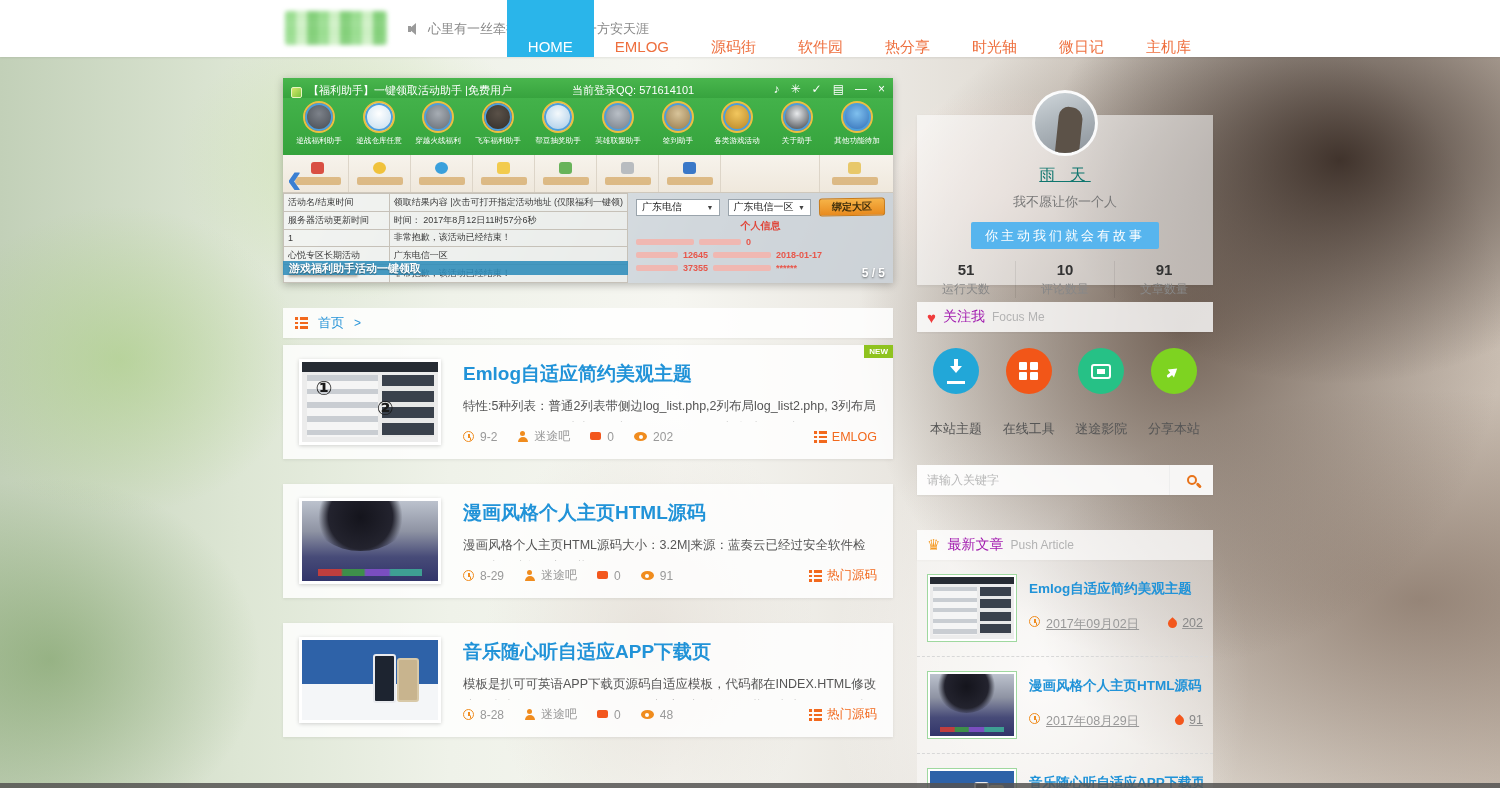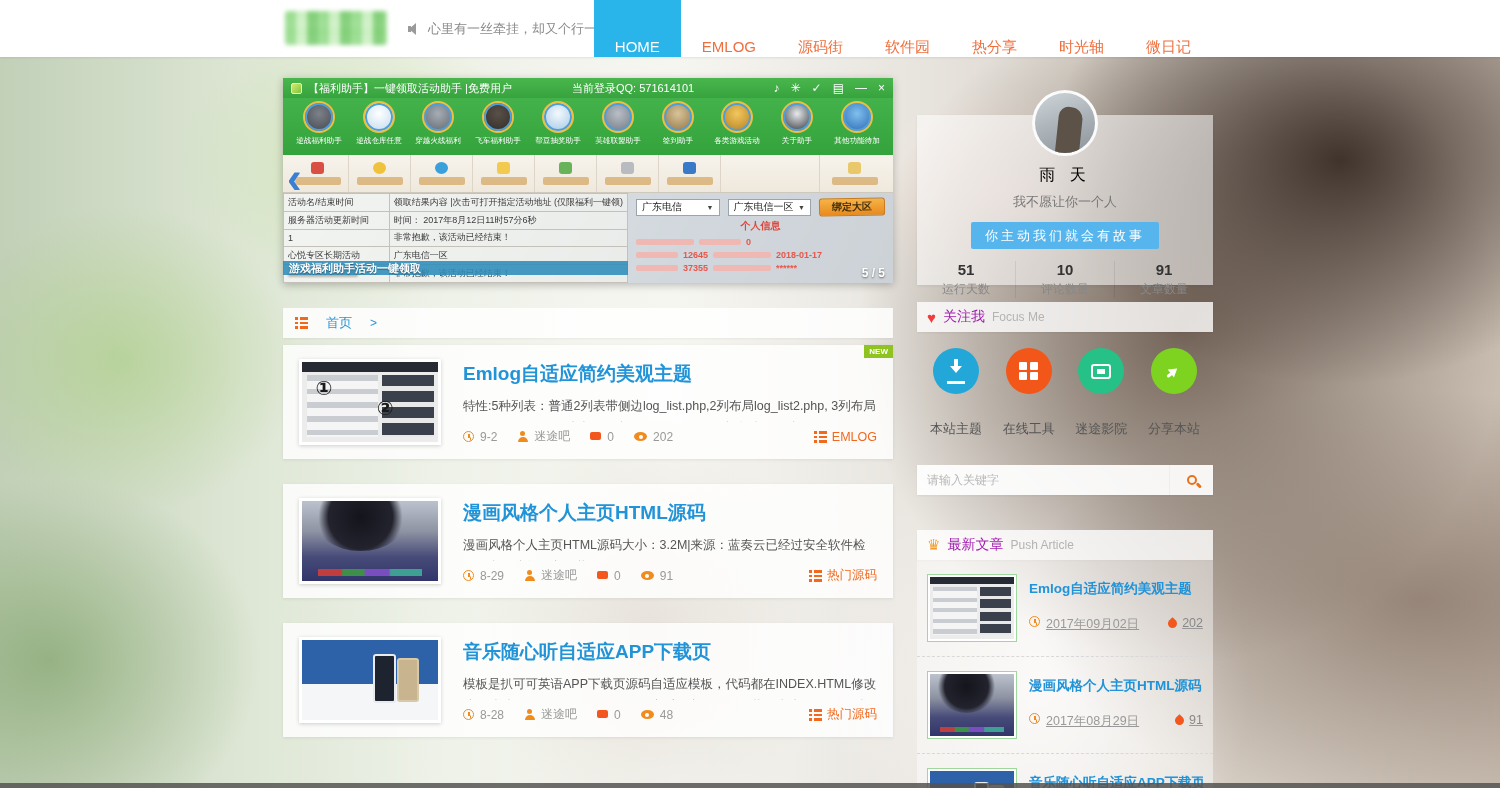--- a/index.html
+++ b/index.html
@@ -32,21 +32,21 @@
   .tagline { position:absolute; left:408px; top:20px; display:flex; align-items:center; gap:7px; color:#8a8a8a; font-size:13px; }
   .i-speaker { position:relative; width:13px; height:12px; display:inline-block; }
   .i-speaker::before { content:""; position:absolute; left:0; top:3px; width:3px; height:6px; background:#9a9a9a; }
   .i-speaker::after { content:""; position:absolute; left:1px; top:0; border:6px solid transparent; border-right:7px solid #9a9a9a; border-left:0; }
   .nav { position:absolute; right:288px; top:0; height:57px; display:flex; }
   .nav-item { height:57px; line-height:57px; padding:18px 21px; font-size:15px; color:#ee6f3e; cursor:pointer; }
   .nav-item.active { background:#2ab5ea; color:#fff; }
 
   
   .slider { position:absolute; left:283px; top:78px; width:610px; height:205px; box-shadow:0 2px 8px rgba(0,0,0,0.25); background:#e9e6df; overflow:hidden; }
-  .win-titlebar { height:20px; background:linear-gradient(#49b64d,#37a33e); display:flex; align-items:center; padding:6px 8px; color:#fff; }
+  .win-titlebar { height:20px; background:linear-gradient(#49b64d,#37a33e); display:flex; align-items:flex-end; padding:0 8px; color:#fff; }
   .win-appicon { width:11px; height:11px; border-radius:2px; background:linear-gradient(135deg,#d8e86a,#7cc63e); border:1px solid #e8f5c0; margin-right:6px; }
   .win-title { font-size:11px; white-space:nowrap; }
   .win-qq { font-size:11px; margin-left:60px; }
   .win-ctrls { margin-left:auto; display:flex; gap:11px; font-size:12px; }
   .win-ctrls span { cursor:pointer; line-height:18px; }
   .feature-strip { height:57px; background:linear-gradient(#43b24a,#35a33c); display:flex; justify-content:space-around; padding:3px 6px 0; }
   .feat { width:56px; display:flex; flex-direction:column; align-items:center; cursor:pointer; }
   .feat-ring { width:32px; height:32px; border-radius:50%; border:2px solid #ecc042; box-shadow:inset 0 0 0 2px #4d9fdb; background:radial-gradient(circle at 50% 38%, var(--c1), var(--c2)); }
   .feat-label { font-size:8px; color:#fff; margin-top:2px; white-space:nowrap; transform:scale(0.95); }
   .feat:nth-child(1) .feat-ring{--c1:#7d828a;--c2:#40454c;}
@@ -86,21 +86,21 @@
   .info-title { text-align:center; font-size:10px; color:#e04438; margin-top:3px; font-weight:bold; }
   .info-rows { margin-top:2px; font-size:9px; color:#e8564a; font-weight:bold; }
   .info-row { display:flex; align-items:center; gap:5px; height:13px; }
   .pink-bar { display:inline-block; height:6px; border-radius:2px; background:#f0b8b2; filter:blur(0.7px); }
   .pb-sm{width:42px;} .pb-md{width:58px;}
   .slide-page { position:absolute; right:8px; bottom:3px; color:#fff; font-size:12px; font-weight:bold; text-shadow:0 1px 2px rgba(0,0,0,0.5); }
   .slide-arrow { position:absolute; left:4px; top:78px; font-size:44px; color:#3a7fd2; font-weight:bold; line-height:44px; cursor:pointer; text-shadow:0 0 2px rgba(255,255,255,0.6); z-index:5; }
 
   
   .breadcrumb { position:absolute; left:283px; top:308px; width:610px; height:30px; background:rgba(255,255,255,0.85);
-    display:flex; align-items:center; padding:0 12px; gap:18px; box-shadow:0 1px 2px rgba(0,0,0,0.05); }
+    display:flex; align-items:center; padding:0 12px; gap:10px; box-shadow:0 1px 2px rgba(0,0,0,0.05); }
   .i-list { position:relative; width:13px; height:12px; display:inline-block;
     background:repeating-linear-gradient(180deg,#f2691d 0 2.6px,transparent 2.6px 4.7px); }
   .i-list::after { content:""; position:absolute; left:3.2px; top:0; width:1.8px; height:100%; background:rgba(255,255,255,0.92); }
   .bc-home { color:#2a95d8; font-size:13px; cursor:pointer; }
   .bc-sep { color:#2a95d8; font-size:12px; }
 
   
   .articles { position:absolute; left:283px; top:345px; width:610px; }
   .card { position:relative; background:rgba(255,255,255,0.82); box-shadow:0 1px 3px rgba(0,0,0,0.08);
     height:114px; margin-bottom:25px; padding:14px 16px; display:flex; gap:22px;justify-content:flex-end; }
@@ -145,21 +145,21 @@
   .i-crown { color:#f59a23; font-size:15px; }
   .i-search { width:10px; height:10px; border:2px solid #e8731a; border-radius:50%; position:relative; display:inline-block; }
   .i-search::after { content:""; position:absolute; left:7px; top:7px; width:6px; height:2.5px; background:#e8731a; transform:rotate(45deg); border-radius:2px; }
 
   
   .sidebar { position:absolute; left:917px; top:0; width:296px; height:788px; }
   .profile { position:absolute; top:115px; left:0; right:0; height:170px; background:rgba(255,255,255,0.55); box-shadow:0 1px 3px rgba(0,0,0,0.06); }
   .avatar { position:absolute; left:50%; top:-25px; transform:translateX(-50%); width:66px; height:66px; border-radius:50%;
     border:3px solid rgba(255,255,255,0.95); background:linear-gradient(160deg,#cfd6da 0%,#aeb6bc 45%,#8d949b 100%); overflow:hidden; cursor:pointer; }
   .avatar::after { content:""; position:absolute; left:22px; top:14px; width:24px; height:52px; background:#5c5248; border-radius:10px 12px 0 0; transform:rotate(6deg); }
-  .p-name { text-align:center; margin-top:50px; font-size:16px; color:#000000; letter-spacing:5px; }
+  .p-name { text-align:center; margin-top:50px; font-size:16px; color:#0f766e; letter-spacing:5px;text-decoration:underline; }
   .p-motto { text-align:center; margin-top:7px; font-size:13px; color:#777; }
   .p-btn { margin:11px auto 0; width:188px; height:27px; background:#57b5ee; color:#fff; font-size:13px; letter-spacing:3px;
     text-align:center; line-height:27px; border-radius:2px; cursor:pointer; }
   .p-stats { display:flex; margin-top:12px; }
   .p-stat { flex:1; text-align:center; }
   .p-stat + .p-stat { border-left:1px solid rgba(0,0,0,0.08); }
   .p-stat b { display:block; font-size:15px; color:#333; }
   .p-stat span { display:block; font-size:12px; color:#888; margin-top:3px; }
 
   .side-head { height:30px; background:rgba(255,255,255,0.8); display:flex; align-items:center; gap:7px; padding:0 10px; box-shadow:0 1px 2px rgba(0,0,0,0.05); }
@@ -210,20 +210,21 @@
     <span>心里有一丝牵挂，却又个行一方安天涯</span>
   </div>
   <div class="nav">
     <div class="nav-item active">HOME</div>
     <div class="nav-item">EMLOG</div>
     <div class="nav-item">源码街</div>
     <div class="nav-item">软件园</div>
     <div class="nav-item">热分享</div>
     <div class="nav-item">时光轴</div>
     <div class="nav-item">微日记</div>
+    <div class="nav-item">主机库</div>
   </div>
 </div>
 
 <div class="slider">
   <div class="win-titlebar">
     <span class="win-appicon"></span>
     <span class="win-title">【福利助手】一键领取活动助手 |免费用户</span>
     <span class="win-qq">当前登录QQ: 571614101</span>
     <div class="win-ctrls">
       <span>♪</span>

